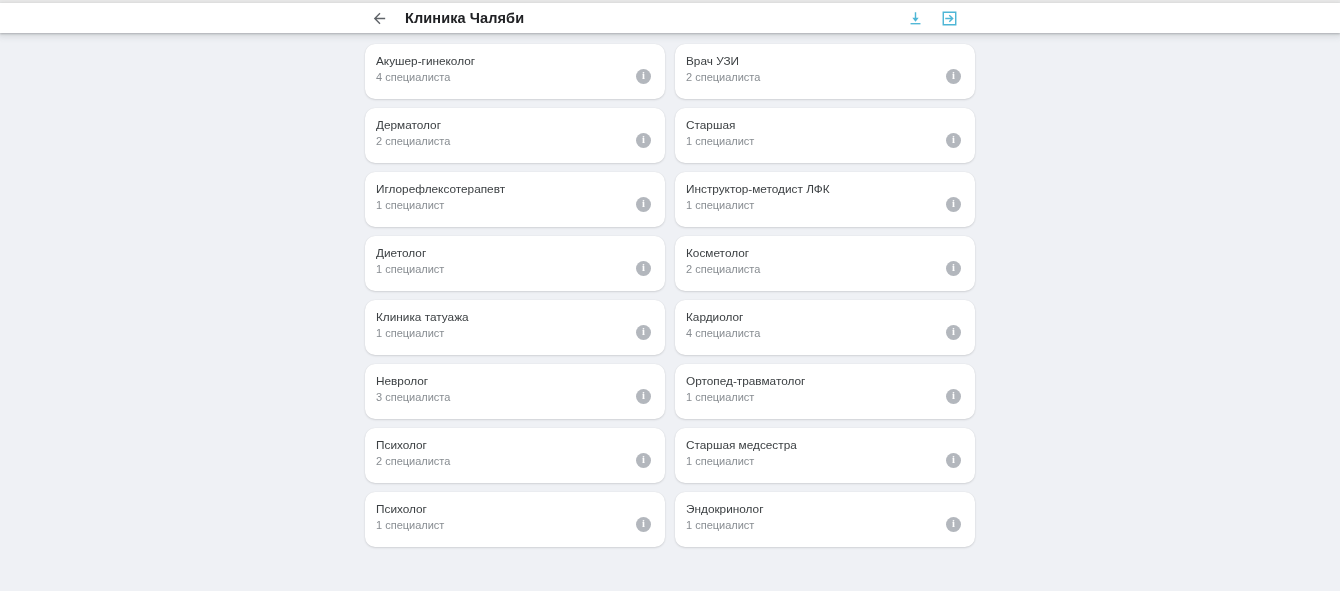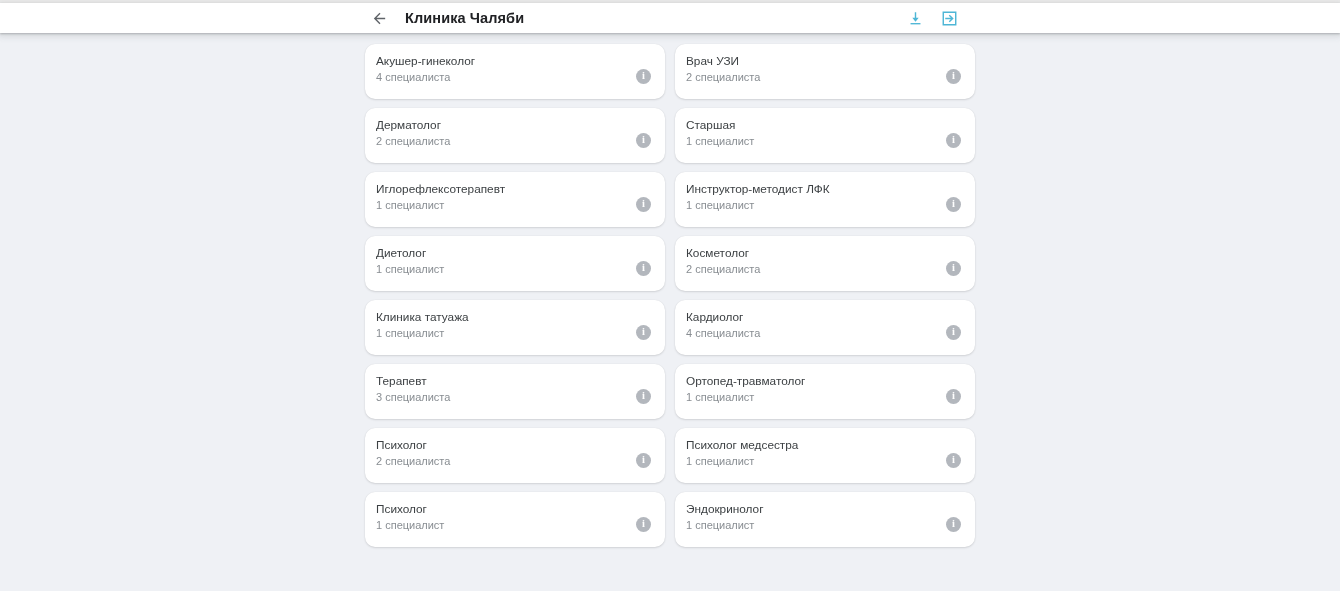--- a/index.html
+++ b/index.html
@@ -234,21 +234,21 @@
     <div class="spec-card">
       <div class="card-text">
         <span class="card-title">Кардиолог</span>
         <span class="card-sub">4 специалиста</span>
       </div>
       <span class="info-icon">i</span>
     </div>
 
     <div class="spec-card">
       <div class="card-text">
-        <span class="card-title">Терапевт</span>
+        <span class="card-title">Невролог</span>
         <span class="card-sub">3 специалиста</span>
       </div>
       <span class="info-icon">i</span>
     </div>
 
     <div class="spec-card">
       <div class="card-text">
         <span class="card-title">Ортопед-травматолог</span>
         <span class="card-sub">1 специалист</span>
       </div>
@@ -258,21 +258,21 @@
     <div class="spec-card">
       <div class="card-text">
         <span class="card-title">Психолог</span>
         <span class="card-sub">2 специалиста</span>
       </div>
       <span class="info-icon">i</span>
     </div>
 
     <div class="spec-card">
       <div class="card-text">
-        <span class="card-title">Психолог медсестра</span>
+        <span class="card-title">Старшая медсестра</span>
         <span class="card-sub">1 специалист</span>
       </div>
       <span class="info-icon">i</span>
     </div>
 
     <div class="spec-card">
       <div class="card-text">
         <span class="card-title">Психолог</span>
         <span class="card-sub">1 специалист</span>
       </div>

